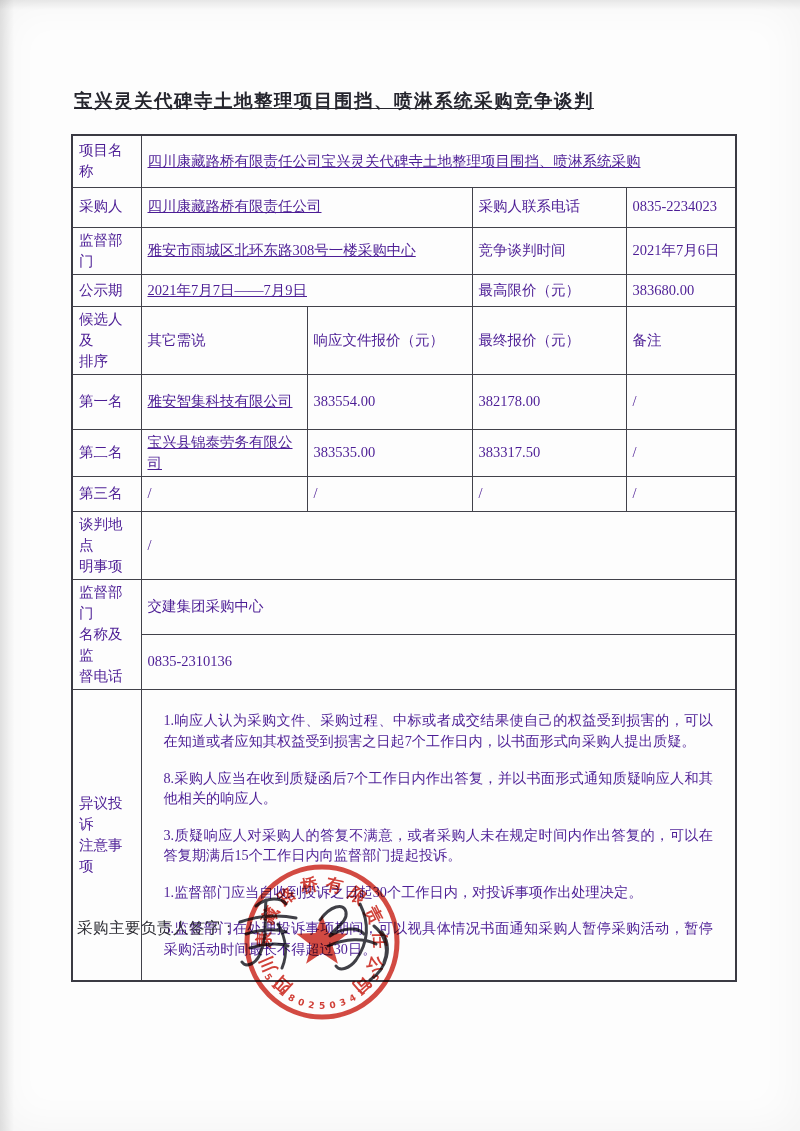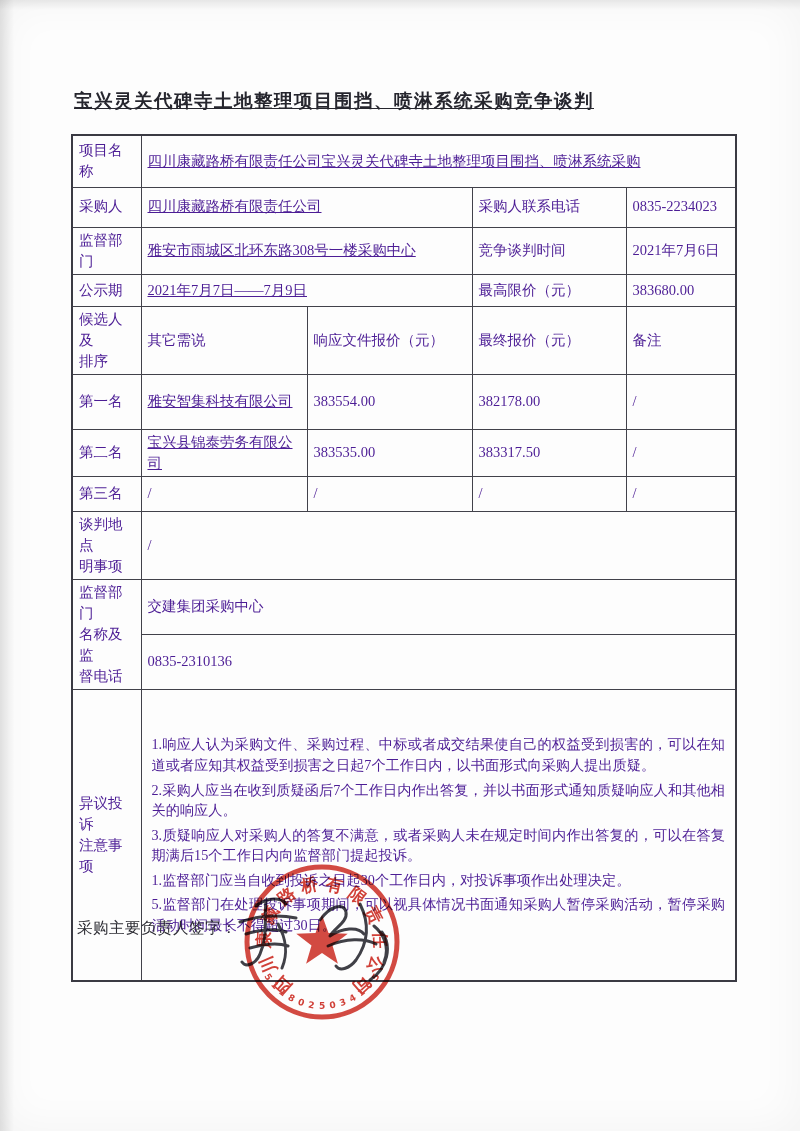--- a/index.html
+++ b/index.html
@@ -48,21 +48,21 @@
   table.main{border:2px solid #3a3a43;}
   td.lab{padding-left:5px;padding-right:3px;}
   td.wrap{white-space:pre-line;}
   td.ctr{text-align:left;padding:2px 2px;}
   td.val{padding-left:8px;text-decoration:underline;}
   td.notes{
     padding:10px 8px 10px 8px;
     font-size:14.2px;line-height:23px;
     vertical-align:middle;
   }
-  td.notes p{margin:4px;text-align:justify;}
+  td.notes p{margin:16px;text-align:justify;}
   .sign-label{
     position:absolute;left:77px;top:918px;
     font-size:15.5px;letter-spacing:.5px;color:#2c2c33;
   }
   .stamp{
     position:absolute;left:239px;top:859px;width:166px;height:166px;
     opacity:.93;mix-blend-mode:multiply;
   }
   .stamp-ring-char{
     font-family:"Liberation Serif", serif;
@@ -158,21 +158,21 @@
         <td class="ctr" colspan="4">交建集团采购中心</td>
       </tr>
       <tr style="height:44px">
         <td class="ctr" colspan="4">0835-2310136</td>
       </tr>
       <tr style="height:292px">
         <td class="ctr wrap">异议投诉
 注意事项</td>
         <td class="notes" colspan="4">
           <p>1.响应人认为采购文件、采购过程、中标或者成交结果使自己的权益受到损害的，可以在知道或者应知其权益受到损害之日起7个工作日内，以书面形式向采购人提出质疑。</p>
-          <p>2.采购人应当在收到质疑函后7个工作日内作出答复，并以书面形式通知质疑响应人和其他相关的响应人。</p>
+          <p>8.采购人应当在收到质疑函后7个工作日内作出答复，并以书面形式通知质疑响应人和其他相关的响应人。</p>
           <p>3.质疑响应人对采购人的答复不满意，或者采购人未在规定时间内作出答复的，可以在答复期满后15个工作日内向监督部门提起投诉。</p>
           <p>1.监督部门应当自收到投诉之日起30个工作日内，对投诉事项作出处理决定。</p>
           <p>5.监督部门在处理投诉事项期间，可以视具体情况书面通知采购人暂停采购活动，暂停采购活动时间最长不得超过30日。</p>
         </td>
       </tr>
     </tbody>
   </table>
 
   <div class="sign-label">采购主要负责人签字：</div>
 

